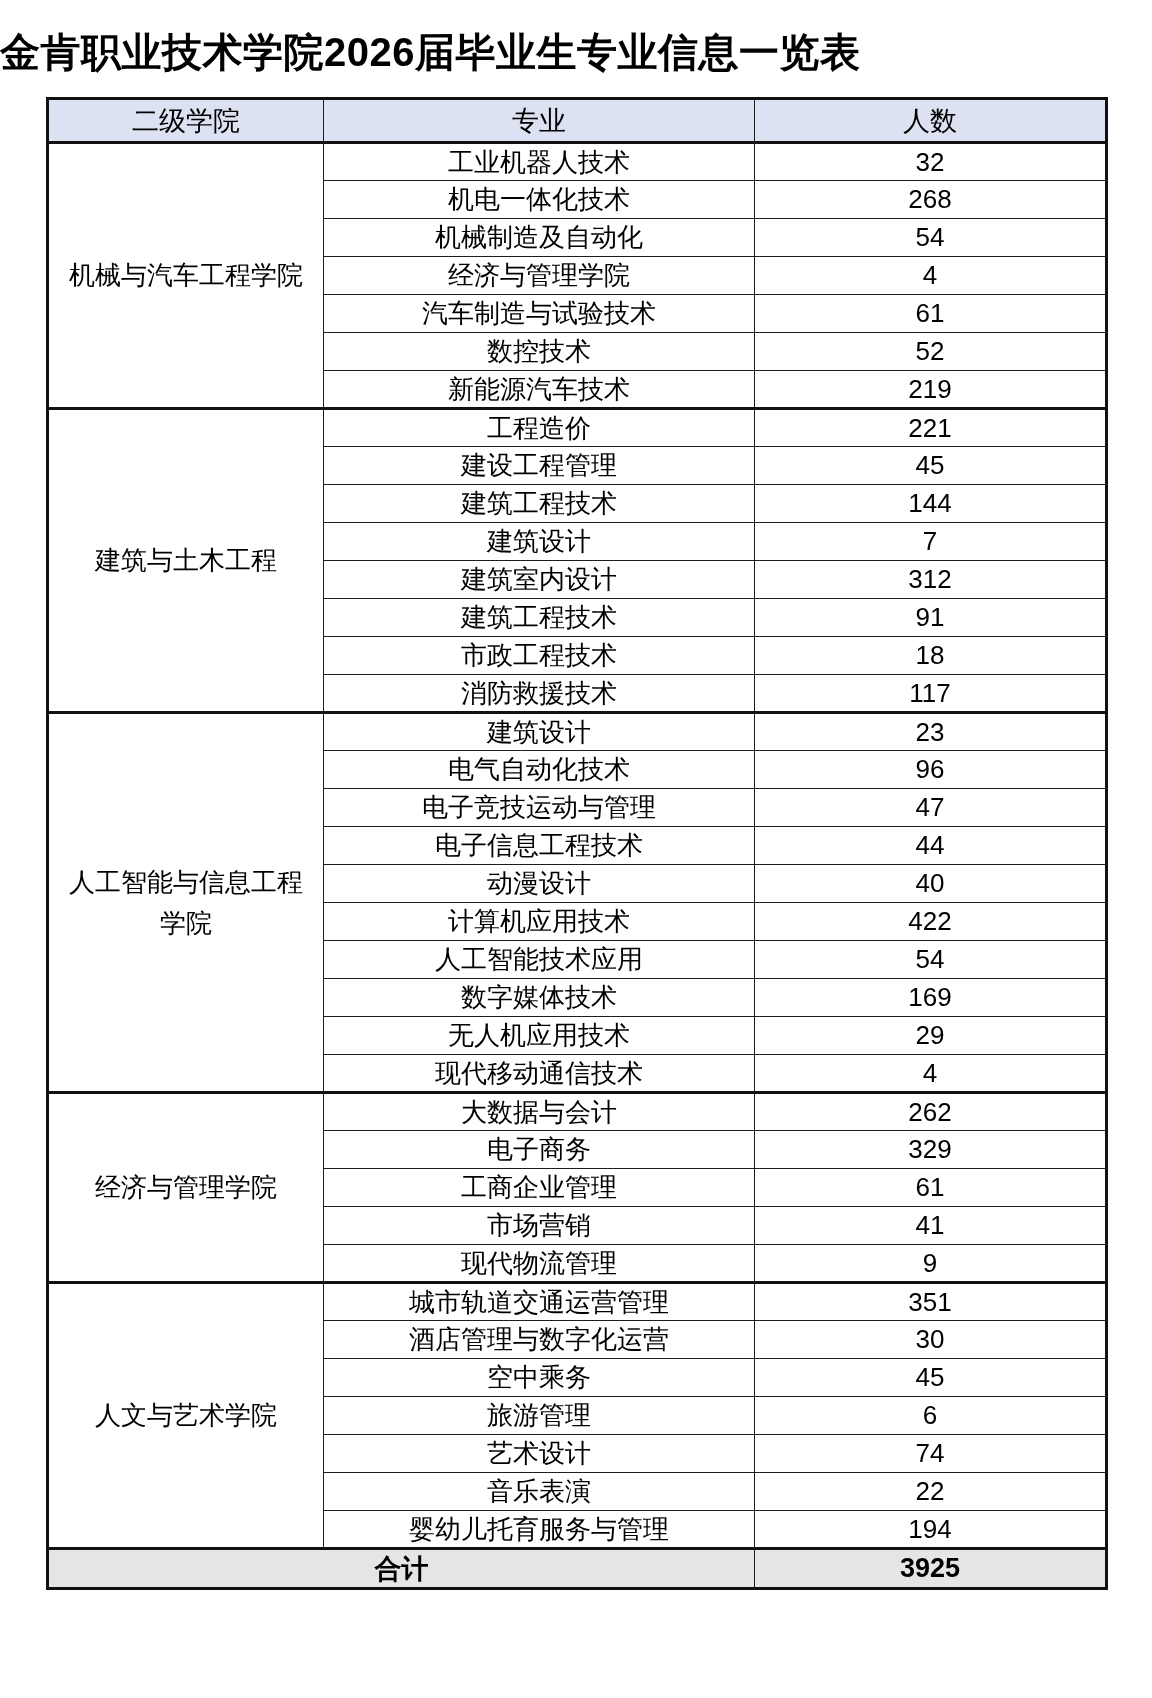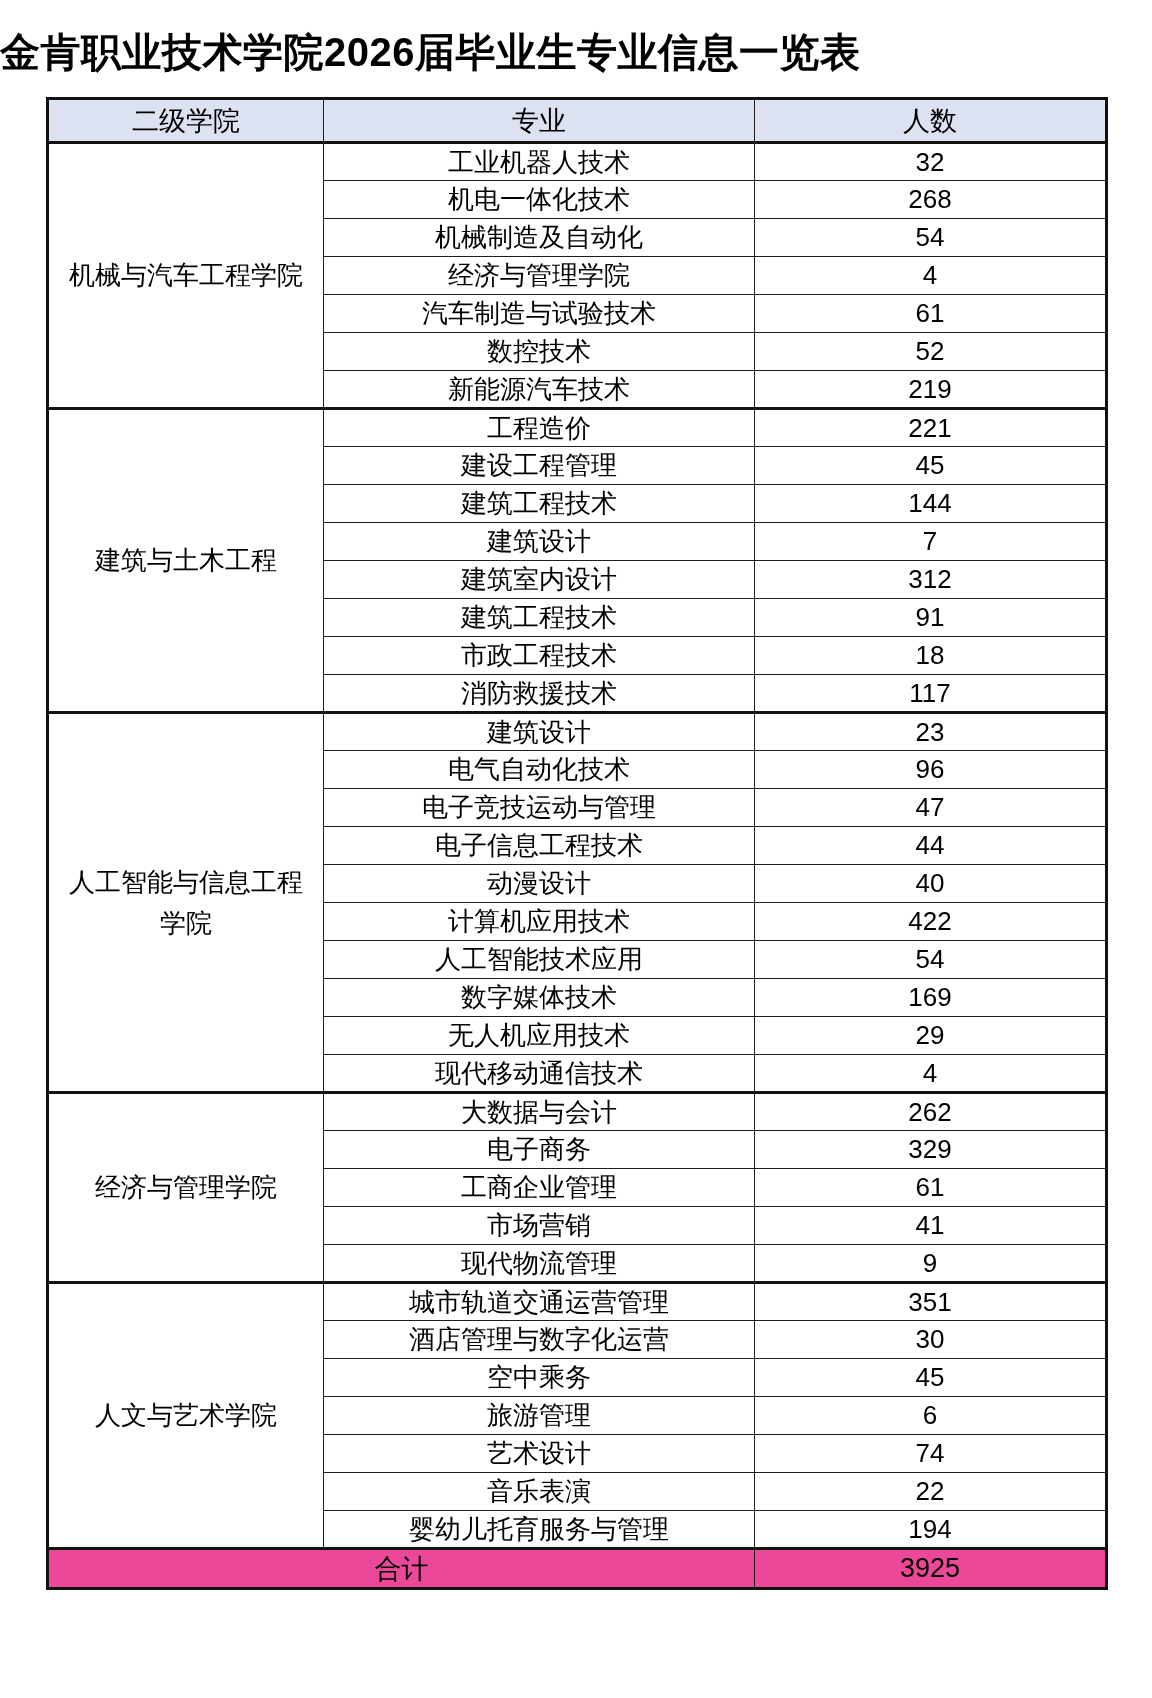--- a/index.html
+++ b/index.html
@@ -54,23 +54,23 @@
   tbody tr.group-start > td {
     border-top: 3px solid var(--border-heavy);
   }
   td.college-cell {
     white-space: pre-line;
     line-height: 1.55;
   }
   tfoot td {
     height: 40px;
     font-size: 27px;
-    font-weight: normal;
+    font-weight: bold;
     border-top: 3px solid var(--border-heavy);
-    background: #ec4899;
+    background: #e5e5e5;
     margin-top: 48px;
   }
 </style>
 </head>
 <body>
 
 <h1 class="page-title">金肯职业技术学院2026届毕业生专业信息一览表</h1>
 
 <table class="majors">
   <colgroup>

